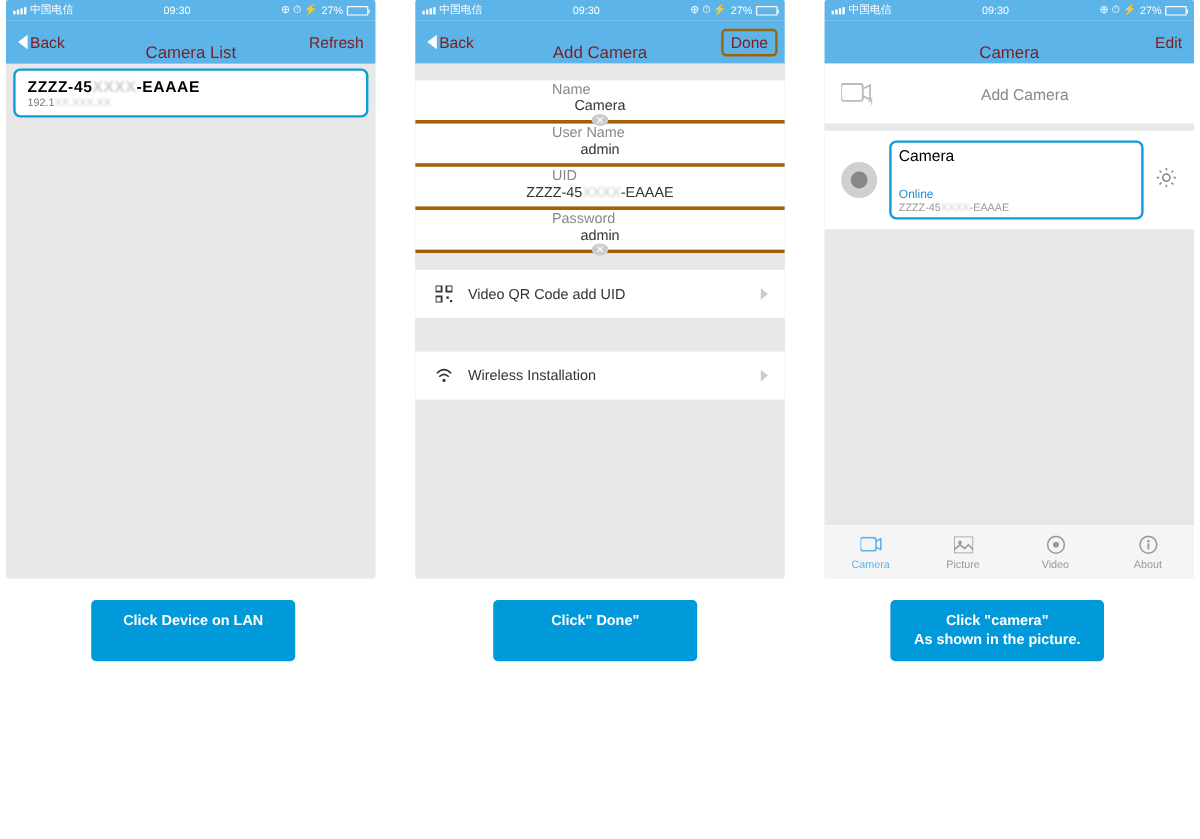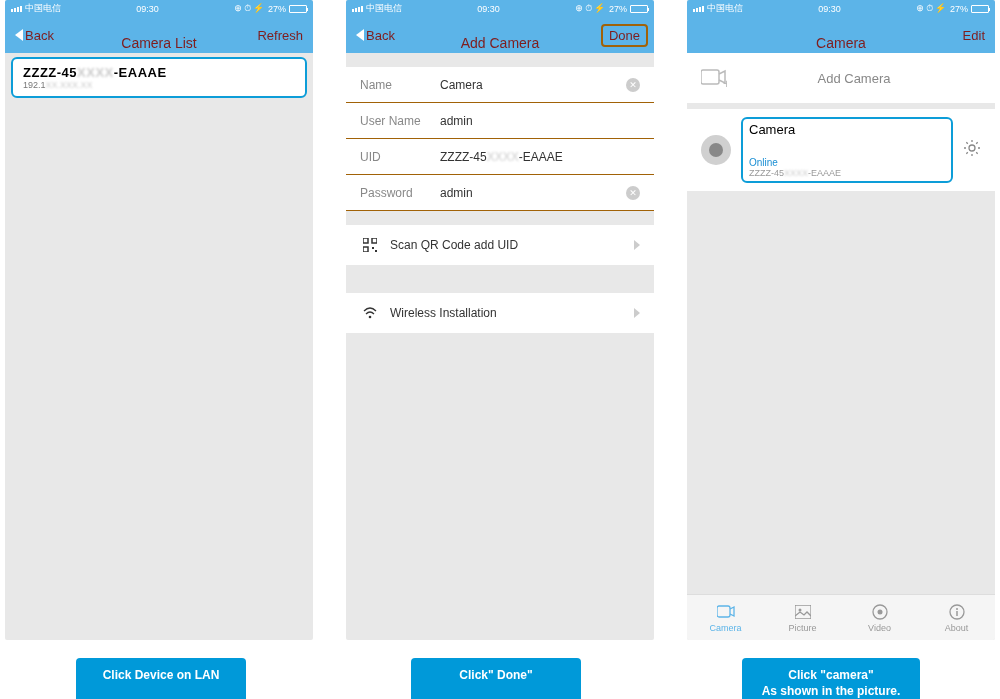--- a/index.html
+++ b/index.html
@@ -1,18 +1,18 @@
 <!DOCTYPE html>
 <html><head>
   <meta charset="utf-8">
   <style>
     * { margin: 0; padding: 0; box-sizing: border-box; font-family: -apple-system, Helvetica, Arial, sans-serif; }
     body { background: #fff; width: 1000px; height: 699px; position: relative; }
     .container { display: flex; gap: 33px; padding: 0 5px; }
-    .phone { width: 312px; height: 640px; background: #e8e8e8; position: relative; overflow: hidden; border-radius: 2px; }
+    .phone { width: 312px; height: 482px; background: #e8e8e8; position: relative; overflow: hidden; border-radius: 2px; }
     
     .status-bar { height: 17px; background: #5cb4e8; color: #fff; font-size: 9px; display: flex; align-items: center; padding: 0 6px; justify-content: space-between; }
     .status-left { display: flex; align-items: center; gap: 3px; }
     .status-right { display: flex; align-items: center; gap: 3px; }
     .signal-bars { display: inline-flex; gap: 1px; align-items: flex-end; }
     .signal-bars span { width: 2px; background: #fff; display: inline-block; }
     .signal-bars span:nth-child(1) { height: 3px; }
     .signal-bars span:nth-child(2) { height: 4px; }
     .signal-bars span:nth-child(3) { height: 5px; }
     .signal-bars span:nth-child(4) { height: 6px; }
@@ -30,21 +30,21 @@
     
     
     .section-label { background: #e8e8e8; color: #888; font-size: 11px; padding: 6px 10px; }
     .device-item { background: #fff; padding: 6px 10px; margin: 4px 6px; }
     .device-uid { font-size: 13px; font-weight: 600; color: #000; letter-spacing: 0.5px; }
     .device-ip { font-size: 9px; color: #777; }
     .blur { color: #ccc; filter: blur(1px); }
     
     
     .form-section { background: #fff; }
-    .form-row { display: flex; align-items: center; height: 36px; border-bottom: 1px solid #a16207; padding: 0 14px; }
+    .form-row { display: flex; align-items: center; height: 36px; border-bottom: 3px solid #a16207; padding: 0 14px; flex-direction: column; }
     .form-label { width: 80px; color: #888; font-size: 12px; }
     .form-value { flex: 1; font-size: 12px; color: #333; }
     .clear-btn { width: 14px; height: 14px; background: #ccc; border-radius: 50%; color: #fff; display: flex; align-items: center; justify-content: center; font-size: 9px; }
     .spacer { height: 14px; background: #e8e8e8; }
     .action-row { background: #fff; display: flex; align-items: center; height: 40px; padding: 0 14px; font-size: 12px; color: #333; }
     .action-icon { width: 20px; margin-right: 10px; display: flex; align-items: center; justify-content: center; }
     .chevron-right { width: 0; height: 0; border-top: 5px solid transparent; border-bottom: 5px solid transparent; border-left: 6px solid #ccc; margin-left: auto; }
     
     
     .add-camera-row { background: #fff; height: 50px; display: flex; align-items: center; padding: 0 14px; }
@@ -165,21 +165,21 @@
     <div class="action-row">
       <div class="action-icon">
         <svg width="14" height="14" viewBox="0 0 14 14">
             <rect x="0" y="0" width="5" height="5" fill="none" stroke="#333" stroke-width="1.5"></rect>
             <rect x="9" y="0" width="5" height="5" fill="none" stroke="#333" stroke-width="1.5"></rect>
             <rect x="0" y="9" width="5" height="5" fill="none" stroke="#333" stroke-width="1.5"></rect>
             <rect x="9" y="9" width="2" height="2" fill="#333"></rect>
             <rect x="12" y="12" width="2" height="2" fill="#333"></rect>
           </svg>
       </div>
-      <span>Scan QR Code add UID</span>
+      <span>Video QR Code add UID</span>
       <span class="chevron-right"></span>
     </div>
     <div class="spacer"></div>
     <div class="spacer"></div>
     <div class="action-row">
       <div class="action-icon">
         <svg width="14" height="14" viewBox="0 0 14 14">
             <path d="M1 5 Q7 -1 13 5" fill="none" stroke="#333" stroke-width="1.3"></path>
             <path d="M3 8 Q7 4 11 8" fill="none" stroke="#333" stroke-width="1.3"></path>
             <circle cx="7" cy="11" r="1.3" fill="#333"></circle>

